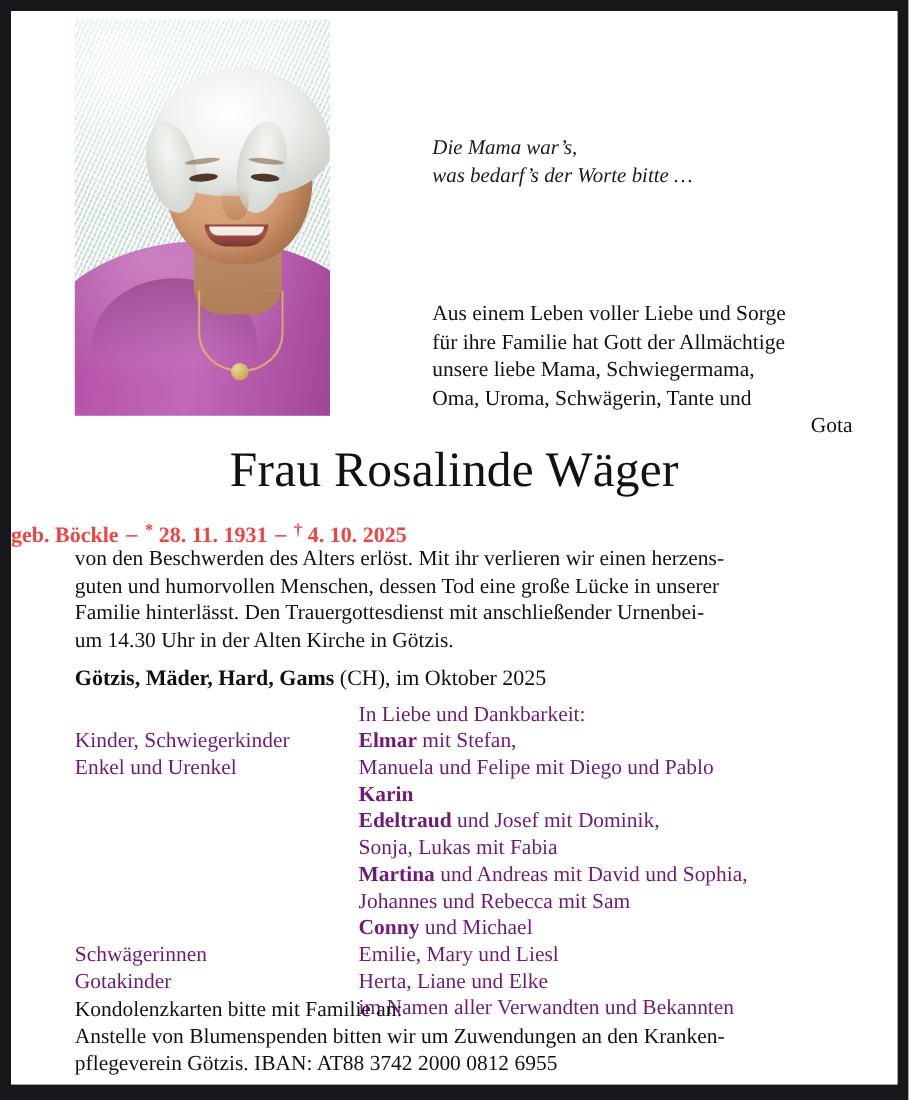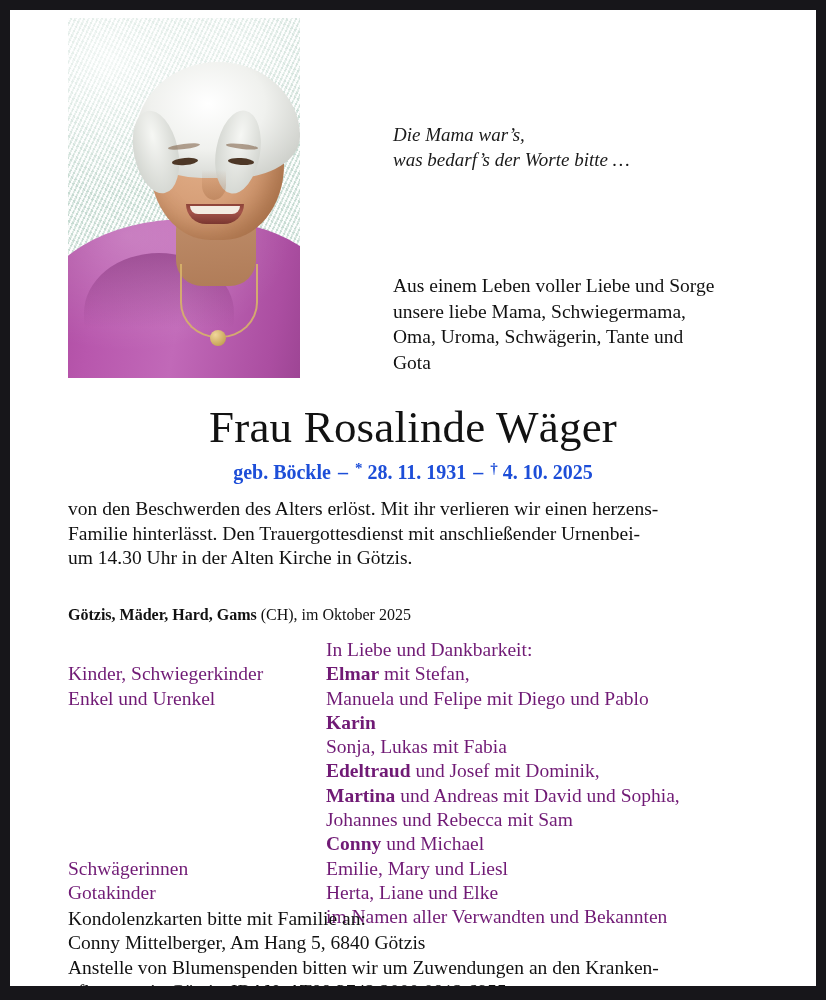--- a/index.html
+++ b/index.html
@@ -201,42 +201,42 @@
     position: absolute;
     left: 383px;
     top: 263px;
     width: 382px;
     font-size: 19.5px;
     line-height: 25.5px;
     color: #111;
     text-align: justify;
     text-justify: inter-word;
   }
-  .intro .lastline { text-align: left; }
+  .intro .lastline { text-align: right; }
 
   .name {
     position: absolute;
     left: 0;
     right: 0;
     top: 391px;
     text-align: center;
     font-size: 45px;
     line-height: 52px;
     letter-spacing: .2px;
     color: #121212;
   }
   .subname {
     position: absolute;
     left: 0;
     right: 0;
-    top: 450px;
-    text-align: center;
+    top: 464px;
+    text-align: left;
     font-size: 20px;
     font-weight: bold;
-    color: #1d4ed8;
+    color: #ef4444;
   }
   .subname .sep { font-weight: bold; padding: 0 2px; }
   .subname sup { font-size: 15px; vertical-align: .42em; }
 
   .body-par {
     position: absolute;
     left: 58px;
     top: 487px;
     width: 710px;
     font-size: 19.5px;
@@ -244,21 +244,21 @@
     color: #111;
     text-align: justify;
     text-justify: inter-word;
   }
   .body-par .lastline { text-align: left; }
 
   .places {
     position: absolute;
     left: 58px;
     top: 596px;
-    font-size: 16px;
+    font-size: 20px;
     color: #111;
   }
   .places b { font-weight: bold; }
 
   
   .family {
     position: absolute;
     left: 58px;
     top: 628px;
     width: 710px;
@@ -315,39 +315,41 @@
       <div class="ph-pendant"></div>
     </div>
 
     <div class="quote">
       <div>Die Mama war’s,</div>
       <div>was bedarf’s der Worte bitte …</div>
     </div>
 
     <div class="intro">
       <div>Aus einem Leben voller Liebe und Sorge</div>
+      <div>für ihre Familie hat Gott der Allmächtige</div>
       <div>unsere liebe Mama, Schwiegermama,</div>
       <div>Oma, Uroma, Schwägerin, Tante und</div>
       <div class="lastline">Gota</div>
     </div>
 
     <div class="name">Frau Rosalinde Wäger</div>
 
     <div class="subname">
       <span>geb. Böckle</span>
       <span class="sep">–</span>
       <sup>*</sup>
       <span>28. 11. 1931</span>
       <span class="sep">–</span>
       <sup>†</sup>
       <span>4. 10. 2025</span>
     </div>
 
     <div class="body-par">
       <div>von den Beschwerden des Alters erlöst. Mit ihr verlieren wir einen herzens-</div>
+      <div>guten und humorvollen Menschen, dessen Tod eine große Lücke in unserer</div>
       <div>Familie hinterlässt. Den Trauergottesdienst mit anschließender Urnenbei-</div>
       <div class="lastline">um 14.30 Uhr in der Alten Kirche in Götzis.</div>
     </div>
 
     <div class="places">
       <b>Götzis, Mäder, Hard, Gams</b><span> (CH), im Oktober 2025</span>
     </div>
 
     <div class="family">
         <div class="fam-row">
@@ -361,25 +363,25 @@
         <div class="fam-row">
           <div class="fam-label">Enkel und Urenkel</div>
           <div class="fam-value"><span>Manuela und Felipe mit Diego und Pablo</span></div>
         </div>
         <div class="fam-row">
           <div class="fam-label"></div>
           <div class="fam-value"><b>Karin</b></div>
         </div>
         <div class="fam-row">
           <div class="fam-label"></div>
+          <div class="fam-value"><b>Edeltraud</b><span> und Josef mit Dominik,</span></div>
+        </div>
+        <div class="fam-row">
+          <div class="fam-label"></div>
           <div class="fam-value"><span>Sonja, Lukas mit Fabia</span></div>
-        </div>
-        <div class="fam-row">
-          <div class="fam-label"></div>
-          <div class="fam-value"><b>Edeltraud</b><span> und Josef mit Dominik,</span></div>
         </div>
         <div class="fam-row">
           <div class="fam-label"></div>
           <div class="fam-value"><b>Martina</b><span> und Andreas mit David und Sophia,</span></div>
         </div>
         <div class="fam-row">
           <div class="fam-label"></div>
           <div class="fam-value"><span>Johannes und Rebecca mit Sam</span></div>
         </div>
         <div class="fam-row">
@@ -395,19 +397,18 @@
           <div class="fam-value"><span>Herta, Liane und Elke</span></div>
         </div>
         <div class="fam-row">
           <div class="fam-label"></div>
           <div class="fam-value"><span>im Namen aller Verwandten und Bekannten</span></div>
         </div>
       </div>
 
     <div class="footer">
       <div>Kondolenzkarten bitte mit Familie an:</div>
-      <div>Conny Mittelberger, Am Hang 5, 6840 Götzis</div>
       <div>Anstelle von Blumenspenden bitten wir um Zuwendungen an den Kranken-</div>
       <div class="lastline">pflegeverein Götzis. IBAN: AT88 3742 2000 0812 6955</div>
     </div>
 
   </div>
 </div>
 
 </body></html>

